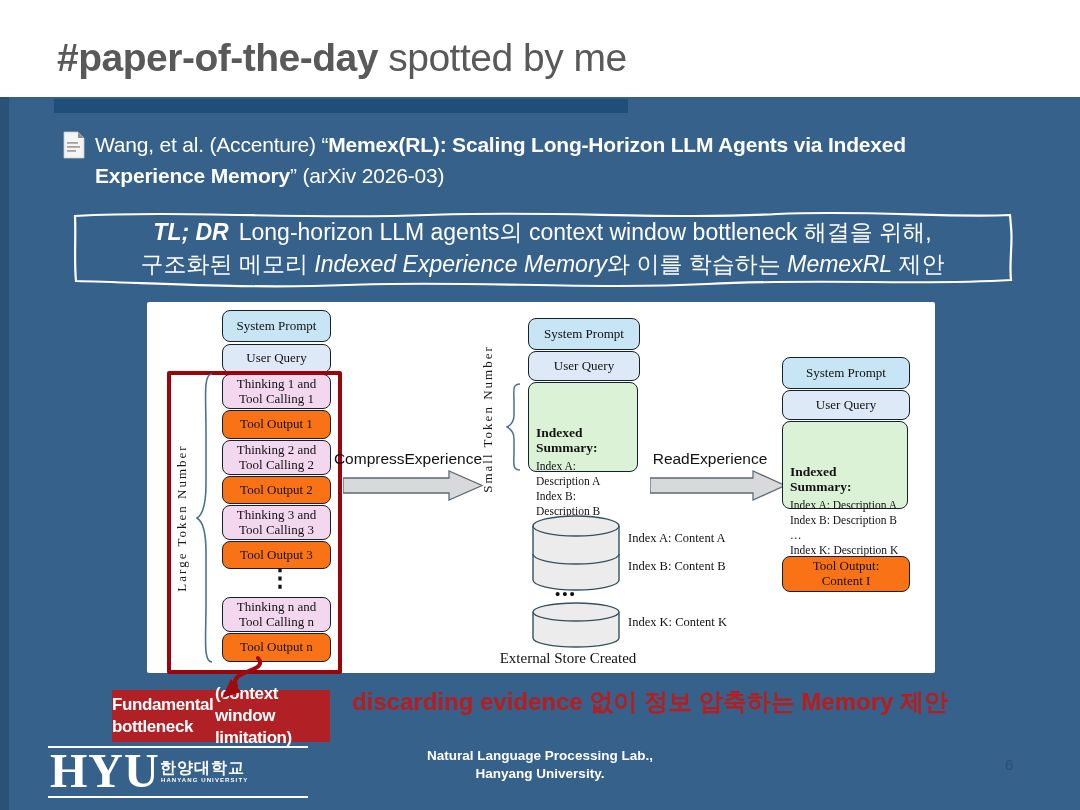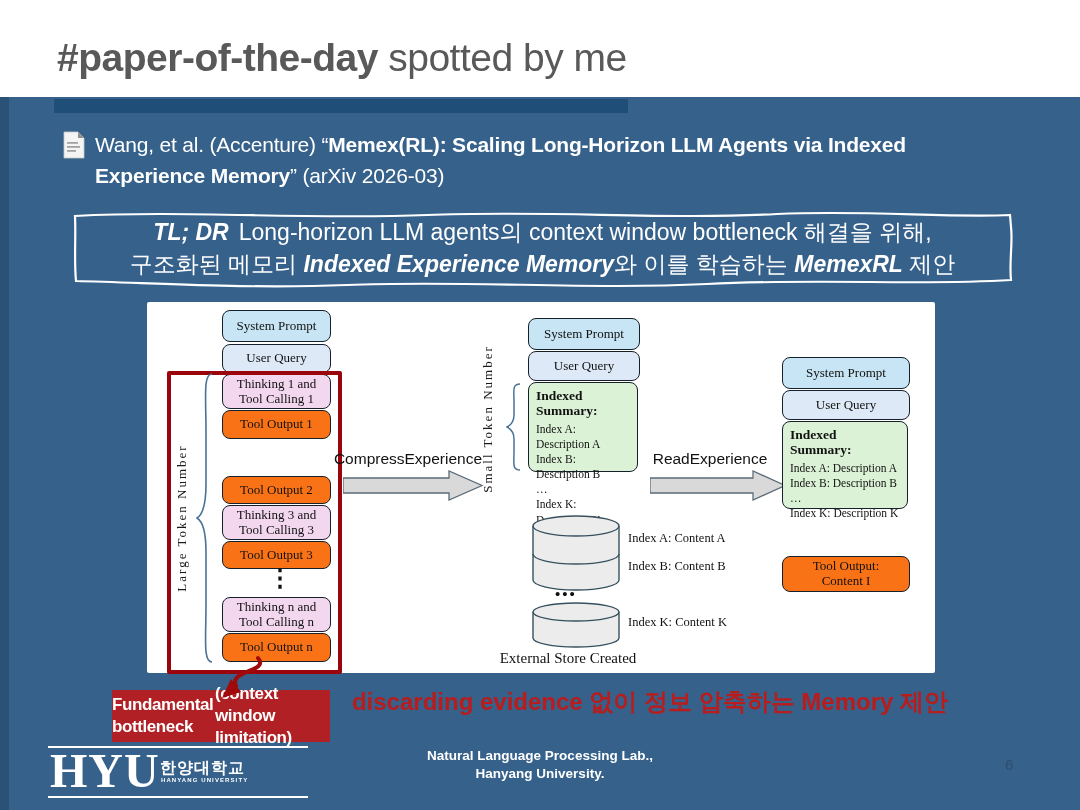--- a/index.html
+++ b/index.html
@@ -14,30 +14,30 @@
   .edge-strip{position:absolute;left:0;top:97px;width:9px;height:713px;background:#2A5277;}
   
   .cite{position:absolute;left:95px;top:129px;width:845px;color:#fff;font-size:21px;line-height:31px;letter-spacing:-0.2px;z-index:4;}
   .cite b{font-weight:700;}
   .paper-ico{position:absolute;left:62px;top:131px;width:24px;height:28px;z-index:4;}
   
   .tldr{position:absolute;left:67px;top:207px;width:951px;height:82px;z-index:4;color:#fff;}
   .tldr svg.frame{position:absolute;left:0;top:0;}
   .tldr .txt{position:absolute;left:0;top:9px;width:100%;text-align:center;font-size:23px;line-height:32px;}
   .tldr .lbl{font-style:italic;font-weight:800;margin-right:10px;}
-  .tldr i{font-style:italic;font-weight:700;}
+  .tldr i{font-style:italic;font-weight:400;}
   
   .panel{position:absolute;left:147px;top:302px;width:788px;height:371px;background:#fff;border-radius:2px;z-index:2;}
   .dbox{position:absolute;border:1.3px solid #15202b;border-radius:8px;display:flex;flex-direction:column;
         align-items:center;justify-content:center;font-family:"Liberation Serif",serif;font-size:13px;
         color:#111;text-align:center;line-height:1.13;}
   .c-sp{background:#c7e5f4;} .c-uq{background:#dde9f6;} .c-think{background:#f3d7ef;}
   .c-out{background:#f97316;} .c-green{background:#dcf2d6;}
   .sum{align-items:flex-start;justify-content:flex-start;text-align:left;padding:5px 7px;box-sizing:border-box;}
-  .sum .t{font-weight:bold;font-size:13.5px;margin-bottom:3px;}
+  .sum .t{font-weight:bold;font-size:13.5px;margin-bottom:3px;margin-top:37px;}
   .sum .ln{font-size:11.5px;line-height:1.32;}
   .vdots{position:absolute;font-family:"Liberation Serif",serif;font-weight:bold;font-size:24px;color:#111;}
   .redrect{position:absolute;left:20px;top:69px;width:167px;height:295px;border:4px solid #9A050C;border-radius:2px;}
   .vlabel{position:absolute;width:300px;height:18px;transform:rotate(-90deg);text-align:center;
           font-family:"Liberation Serif",serif;font-size:13px;letter-spacing:2px;color:#1a1a1a;}
   .arrow-label{position:absolute;font-family:Liberation Sans, sans-serif;font-size:15.5px;color:#111;text-align:center;}
   .store-label{position:absolute;font-family:"Liberation Serif",serif;font-size:12.5px;color:#111;white-space:nowrap;}
   .store-dots{position:absolute;font-family:"Liberation Serif",serif;font-weight:bold;font-size:15px;letter-spacing:2px;color:#111;}
   .store-caption{position:absolute;font-family:"Liberation Serif",serif;font-size:15px;color:#111;text-align:center;}
   
@@ -100,20 +100,24 @@
     <div class="dbox c-uq" style="left:75px;top:42px;width:107px;height:27px">
         <span>User Query</span>
       </div>
     <div class="dbox c-think" style="left:75px;top:72px;width:107px;height:33px">
         <span>Thinking 1 and</span>
         <span>Tool Calling 1</span>
       </div>
     <div class="dbox c-out" style="left:75px;top:108px;width:107px;height:27px">
         <span>Tool Output 1</span>
       </div>
+    <div class="dbox c-think" style="left:75px;top:138px;width:107px;height:33px">
+        <span>Thinking 2 and</span>
+        <span>Tool Calling 2</span>
+      </div>
     <div class="dbox c-out" style="left:75px;top:174px;width:107px;height:26px">
         <span>Tool Output 2</span>
       </div>
     <div class="dbox c-think" style="left:75px;top:203px;width:107px;height:33px">
         <span>Thinking 3 and</span>
         <span>Tool Calling 3</span>
       </div>
     <div class="dbox c-out" style="left:75px;top:239px;width:107px;height:26px">
         <span>Tool Output 3</span>
       </div>

